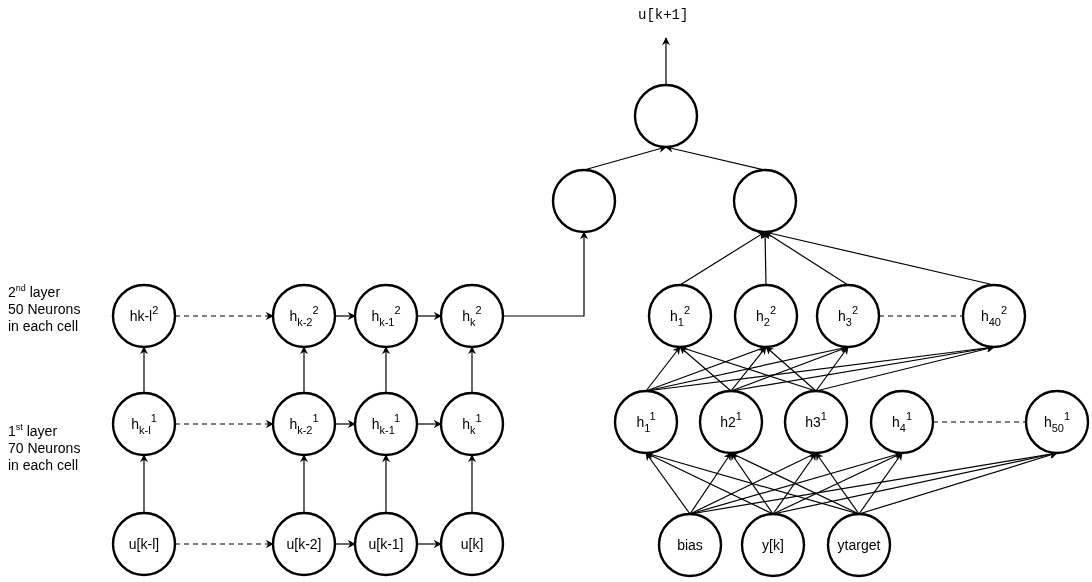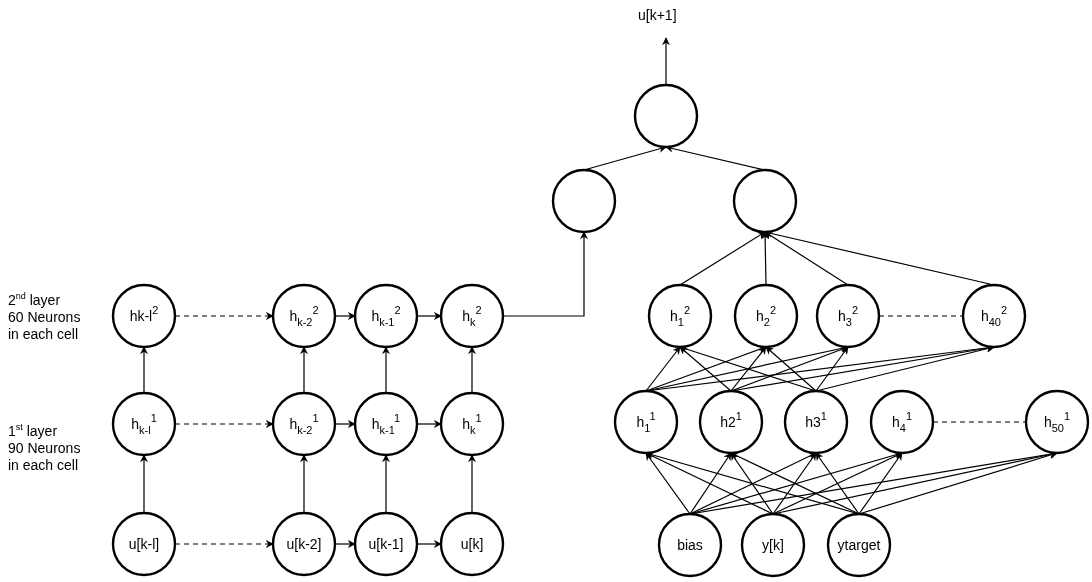--- a/index.html
+++ b/index.html
@@ -4,36 +4,36 @@
 <style>
   html, body { margin: 0; padding: 0; background: #ffffff; }
   body { width: 1092px; height: 582px; overflow: hidden; position: relative; font-family: "Liberation Sans", sans-serif; }
   #diagram { position: absolute; left: 0; top: 0; }
   .node-circle { fill: #ffffff; stroke: #000000; stroke-width: 2.4; }
   .edge { stroke: #000000; stroke-width: 1.2; fill: none; }
   .edge-dashed { stroke: #000000; stroke-width: 1.2; fill: none; stroke-dasharray: 5 4; }
   .node-label { font-family: "Liberation Sans", sans-serif; font-size: 14px; fill: #000; }
   .side-label { position: absolute; font-family: "Liberation Sans", sans-serif; font-size: 14px; line-height: 17px; color: #000; }
   .side-label sup { font-size: 9px; }
-  .title-label { position: absolute; font-family: Liberation Sans, sans-serif; font-size: 14px; color: #000; }
+  .title-label { position: absolute; font-family: Liberation Mono, monospace; font-size: 14px; color: #000; }
 </style>
 </head>
 <body>
 
 <div class="title-label" style="left:638px; top:7px;">u[k+1]</div>
 
-<div class="side-label" style="left:8px; top:288px;">
+<div class="side-label" style="left:8px; top:280px;">
   <div><span>2</span><sup>nd</sup><span> layer</span></div>
-  <div>60 Neurons</div>
+  <div>50 Neurons</div>
   <div>in each cell</div>
 </div>
 
 <div class="side-label" style="left:8px; top:419px;">
   <div><span>1</span><sup>st</sup><span> layer</span></div>
-  <div>90 Neurons</div>
+  <div>70 Neurons</div>
   <div>in each cell</div>
 </div>
 
 <svg id="diagram" width="1092" height="582" viewBox="0 0 1092 582" xmlns="http://www.w3.org/2000/svg">
   <defs>
     <marker id="arrow" viewBox="0 0 10 10" refX="9" refY="5" markerWidth="8" markerHeight="8" orient="auto-start-reverse" markerUnits="userSpaceOnUse">
       <path d="M0,0 L10,5 L0,10 L3,5 z" fill="#000"></path>
     </marker>
   </defs>
   <g id="edges">

